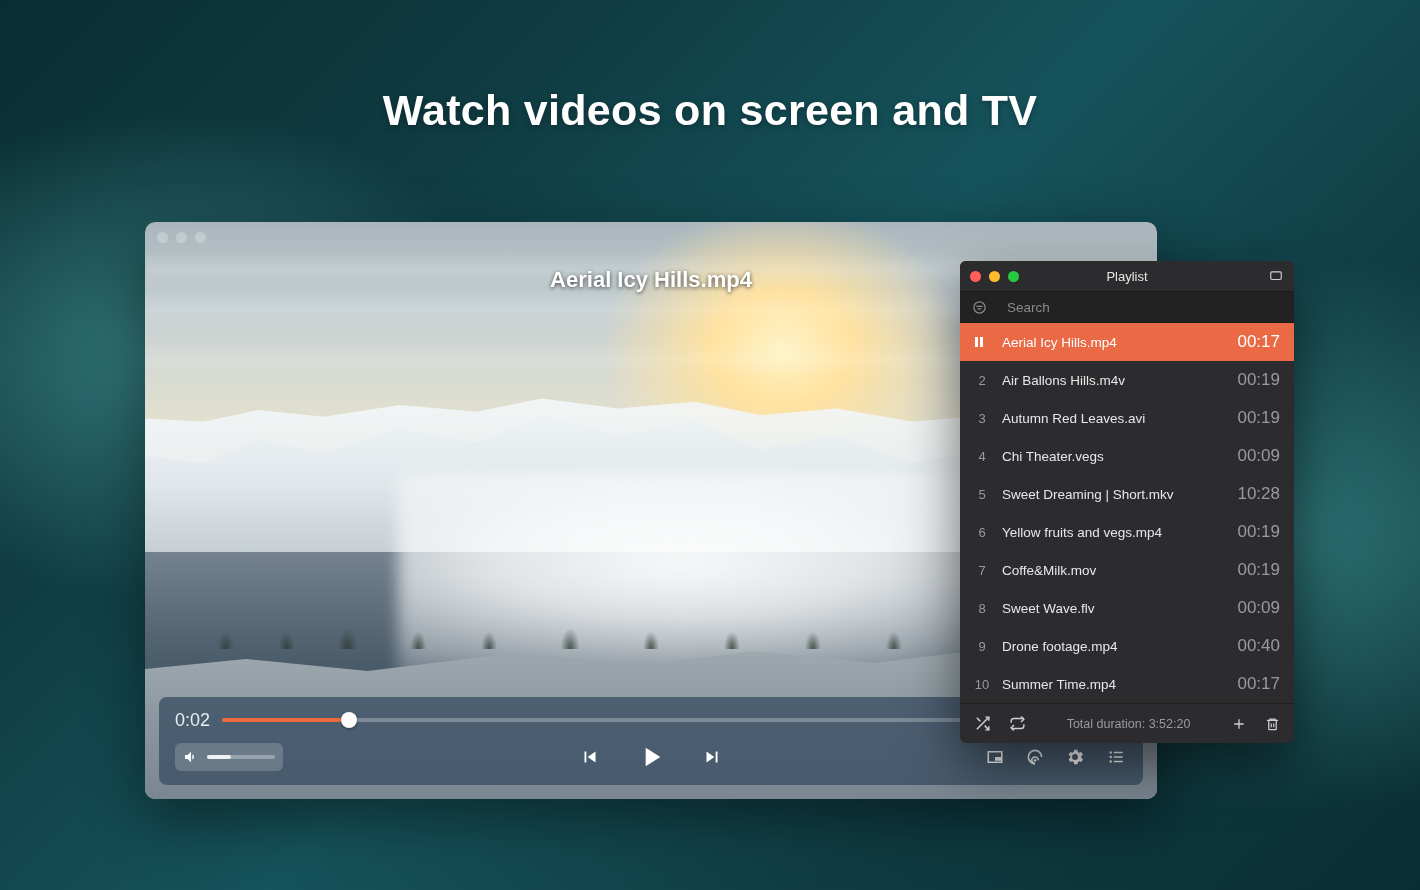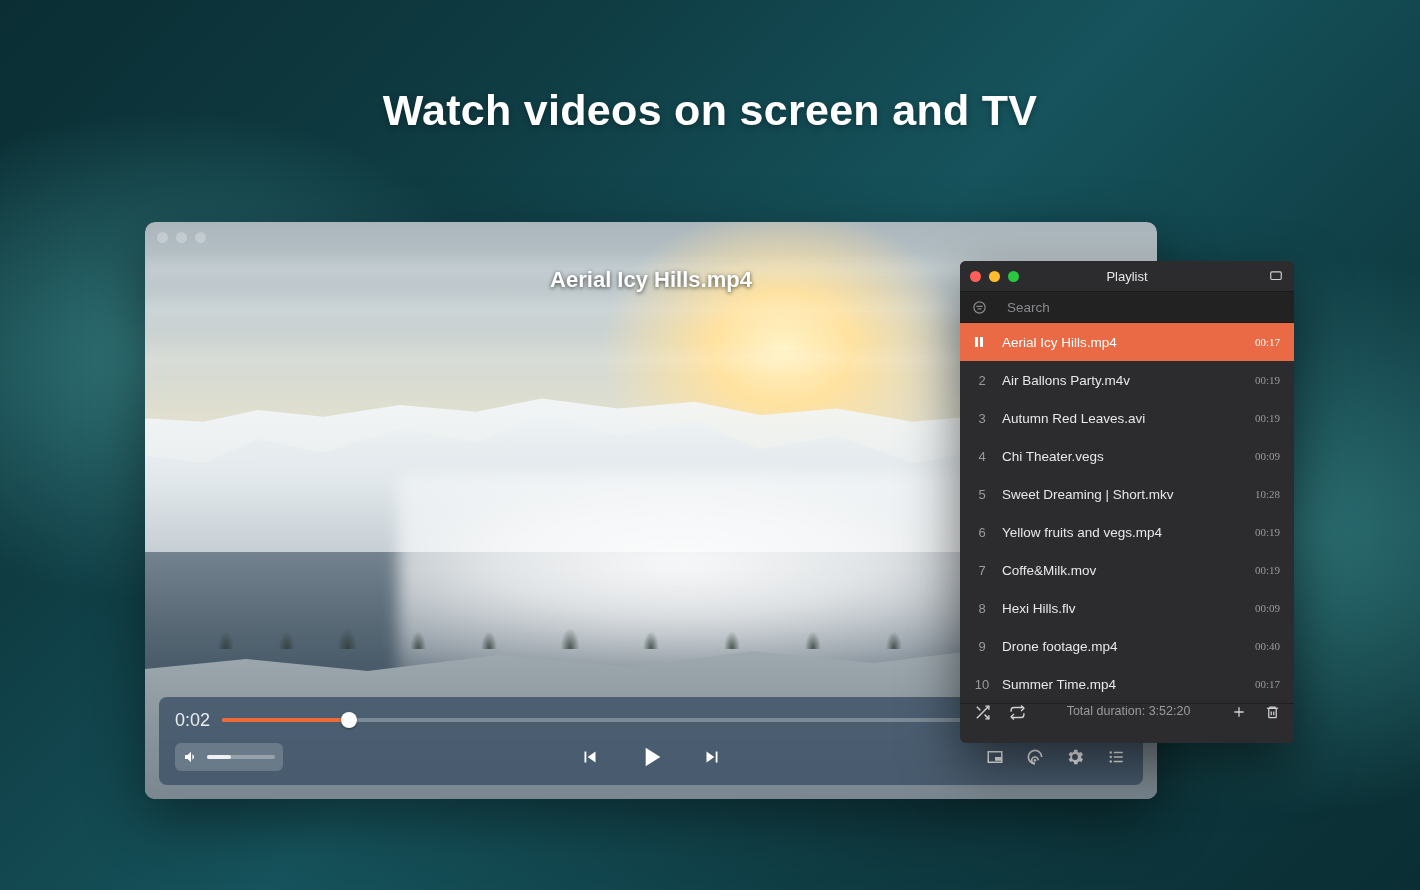--- a/index.html
+++ b/index.html
@@ -142,27 +142,27 @@
   .search input::placeholder{color:#8a8a8e;}
 
   .rows{ }
   .row{
     display:flex;align-items:center;height:38px;padding:0 14px;gap:12px;
     font-size:13.5px;cursor:pointer;
   }
   .row .num{width:16px;text-align:center;color:#9a9a9e;font-size:13px;}
   .row.active .num{color:#fff;}
   .row .title{flex:1;white-space:nowrap;overflow:hidden;text-overflow:ellipsis;color:#e7e7ea;}
-  .row .dur{color:#9a9a9e;font-size:11px;font-family:Liberation Serif, serif;}
+  .row .dur{color:#9a9a9e;font-size:17px;}
   .row.active{background:#e96a45;}
   .row.active .title{color:#fff;font-weight:500;}
   .row.active .dur{color:#fff;}
 
   .pl-footer{
-    height:40px;display:flex;align-items:flex-start;padding:0 14px;gap:18px;
+    height:40px;display:flex;align-items:center;padding:0 14px;gap:18px;
     border-top:1px solid #1f1f20;font-size:12.5px;color:#9a9a9e;
   }
   .pl-footer .spacer{flex:1;text-align:center;}
   svg{display:block}
 </style>
 </head>
 <body>
 
 <div class="headline">Watch videos on screen and TV</div>
 
@@ -272,21 +272,21 @@
           <svg width="10" height="12" viewBox="0 0 10 12" fill="#fff">
             <rect x="1" y="1" width="3" height="10"></rect>
             <rect x="6" y="1" width="3" height="10"></rect>
           </svg>
         </div>
         <div class="title">Aerial Icy Hills.mp4</div>
         <div class="dur">00:17</div>
       </div>
       <div class="row">
         <div class="num">2</div>
-        <div class="title">Air Ballons Party.m4v</div>
+        <div class="title">Air Ballons Hills.m4v</div>
         <div class="dur">00:19</div>
       </div>
       <div class="row">
         <div class="num">3</div>
         <div class="title">Autumn Red Leaves.avi</div>
         <div class="dur">00:19</div>
       </div>
       <div class="row">
         <div class="num">4</div>
         <div class="title">Chi Theater.vegs</div>
@@ -302,21 +302,21 @@
         <div class="title">Yellow fruits and vegs.mp4</div>
         <div class="dur">00:19</div>
       </div>
       <div class="row">
         <div class="num">7</div>
         <div class="title">Coffe&amp;Milk.mov</div>
         <div class="dur">00:19</div>
       </div>
       <div class="row">
         <div class="num">8</div>
-        <div class="title">Hexi Hills.flv</div>
+        <div class="title">Sweet Wave.flv</div>
         <div class="dur">00:09</div>
       </div>
       <div class="row">
         <div class="num">9</div>
         <div class="title">Drone footage.mp4</div>
         <div class="dur">00:40</div>
       </div>
       <div class="row">
         <div class="num">10</div>
         <div class="title">Summer Time.mp4</div>

